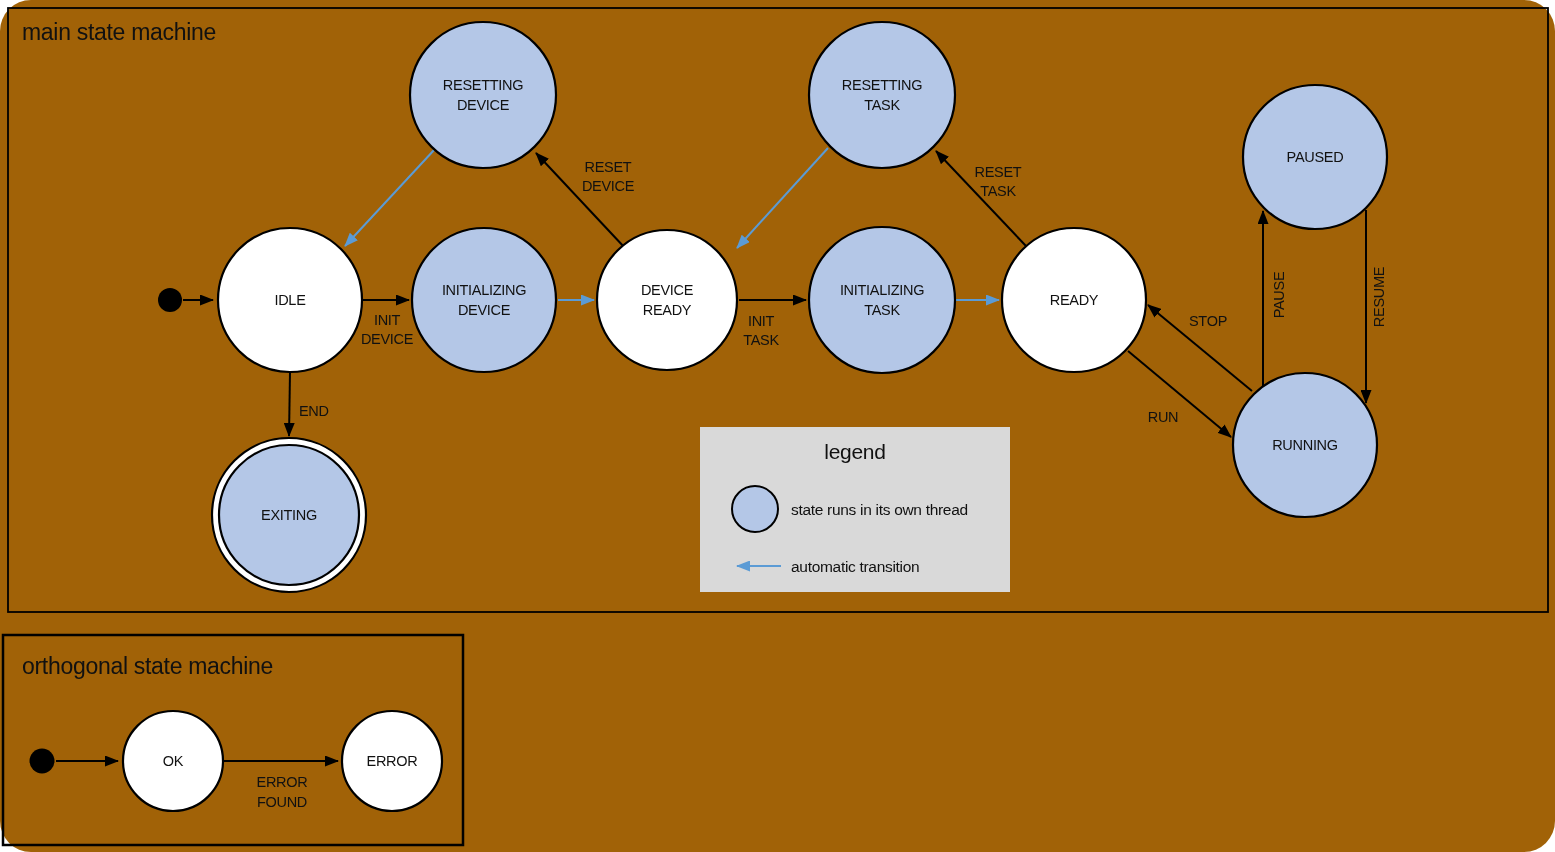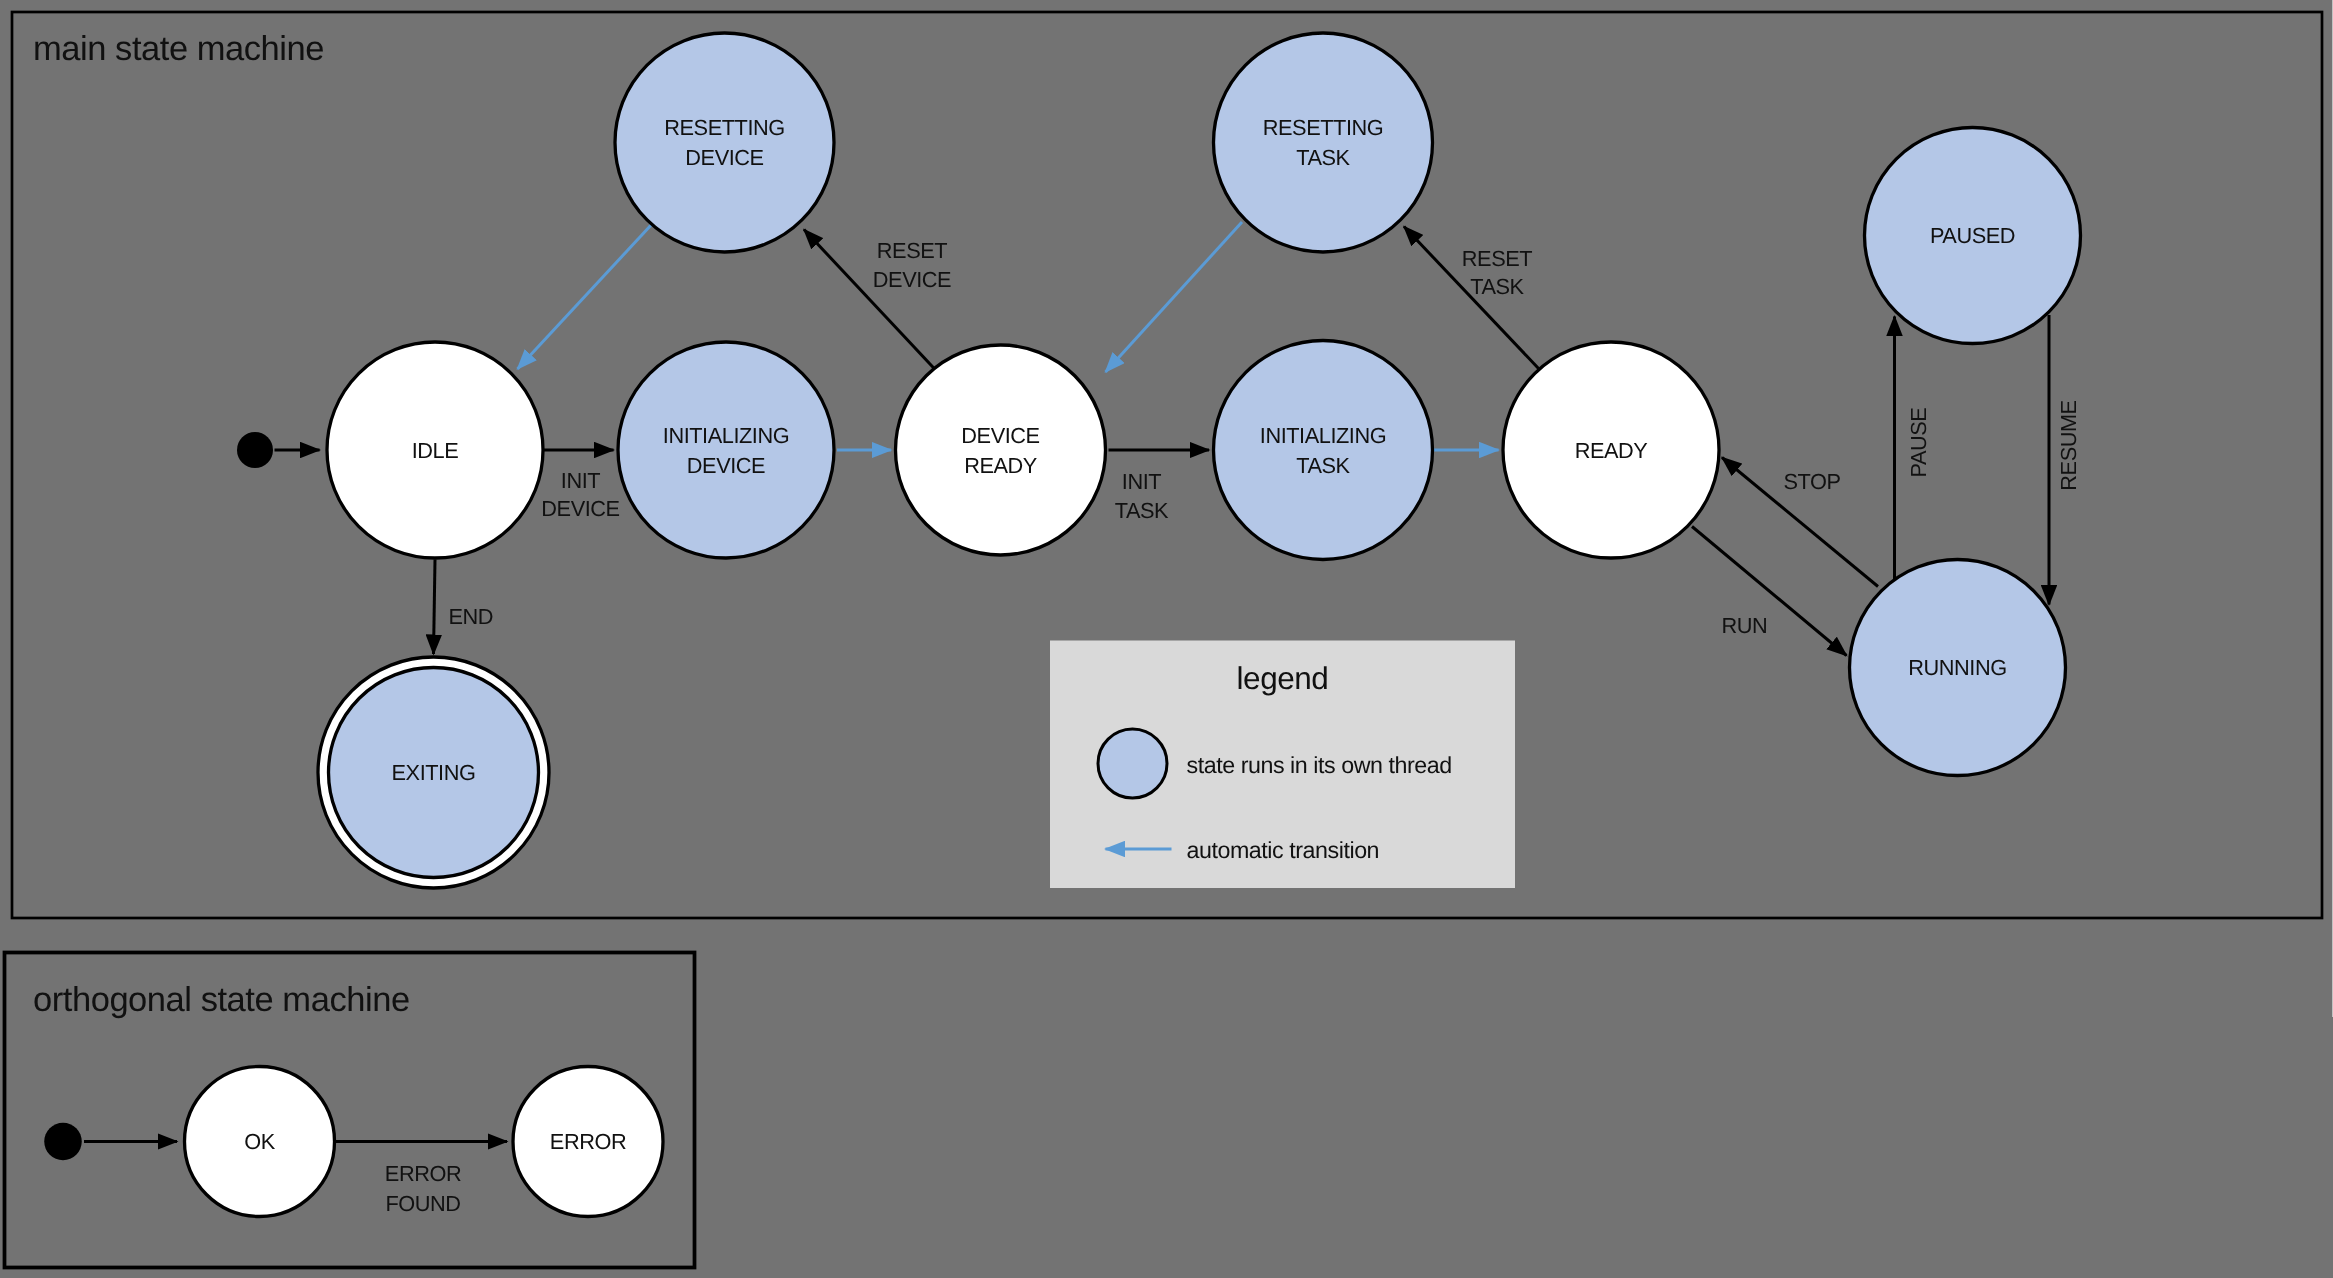--- a/index.html
+++ b/index.html
@@ -1,20 +1,21 @@
 <!DOCTYPE html>
 <html><head>
 <meta charset="utf-8">
 <style>
   html,body{margin:0;padding:0;background:#ffffff;}
   #canvas{
     position:relative;
     width:1555px;height:852px;
-    background:#737373;
+    background:#a16207;
     font-family:"Liberation Sans", sans-serif;
+    border-radius:31px;
   }
   svg{position:absolute;inset:0;}
   svg text{
     font-family:"Liberation Sans", sans-serif;
     fill:#111111;
   }
   .machine-title{font-size:23px;letter-spacing:-0.3px;}
   .legend-title{font-size:21px;letter-spacing:-0.3px;}
   .state-label{font-size:14.5px;letter-spacing:-0.3px;}
   .edge-label{font-size:14.5px;letter-spacing:-0.3px;}

